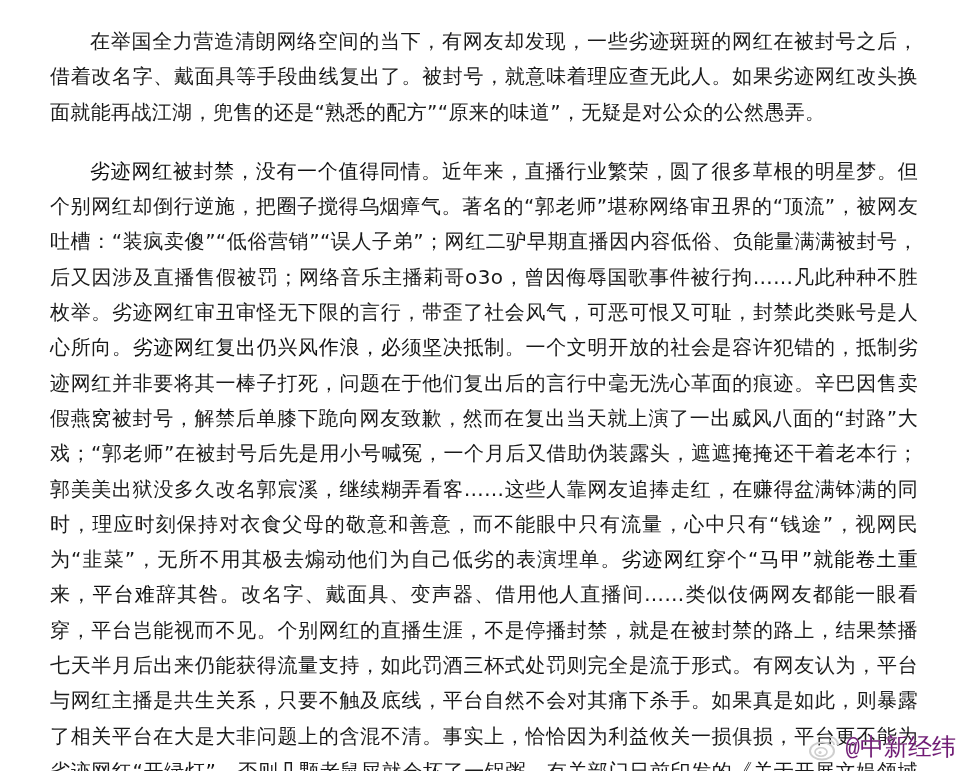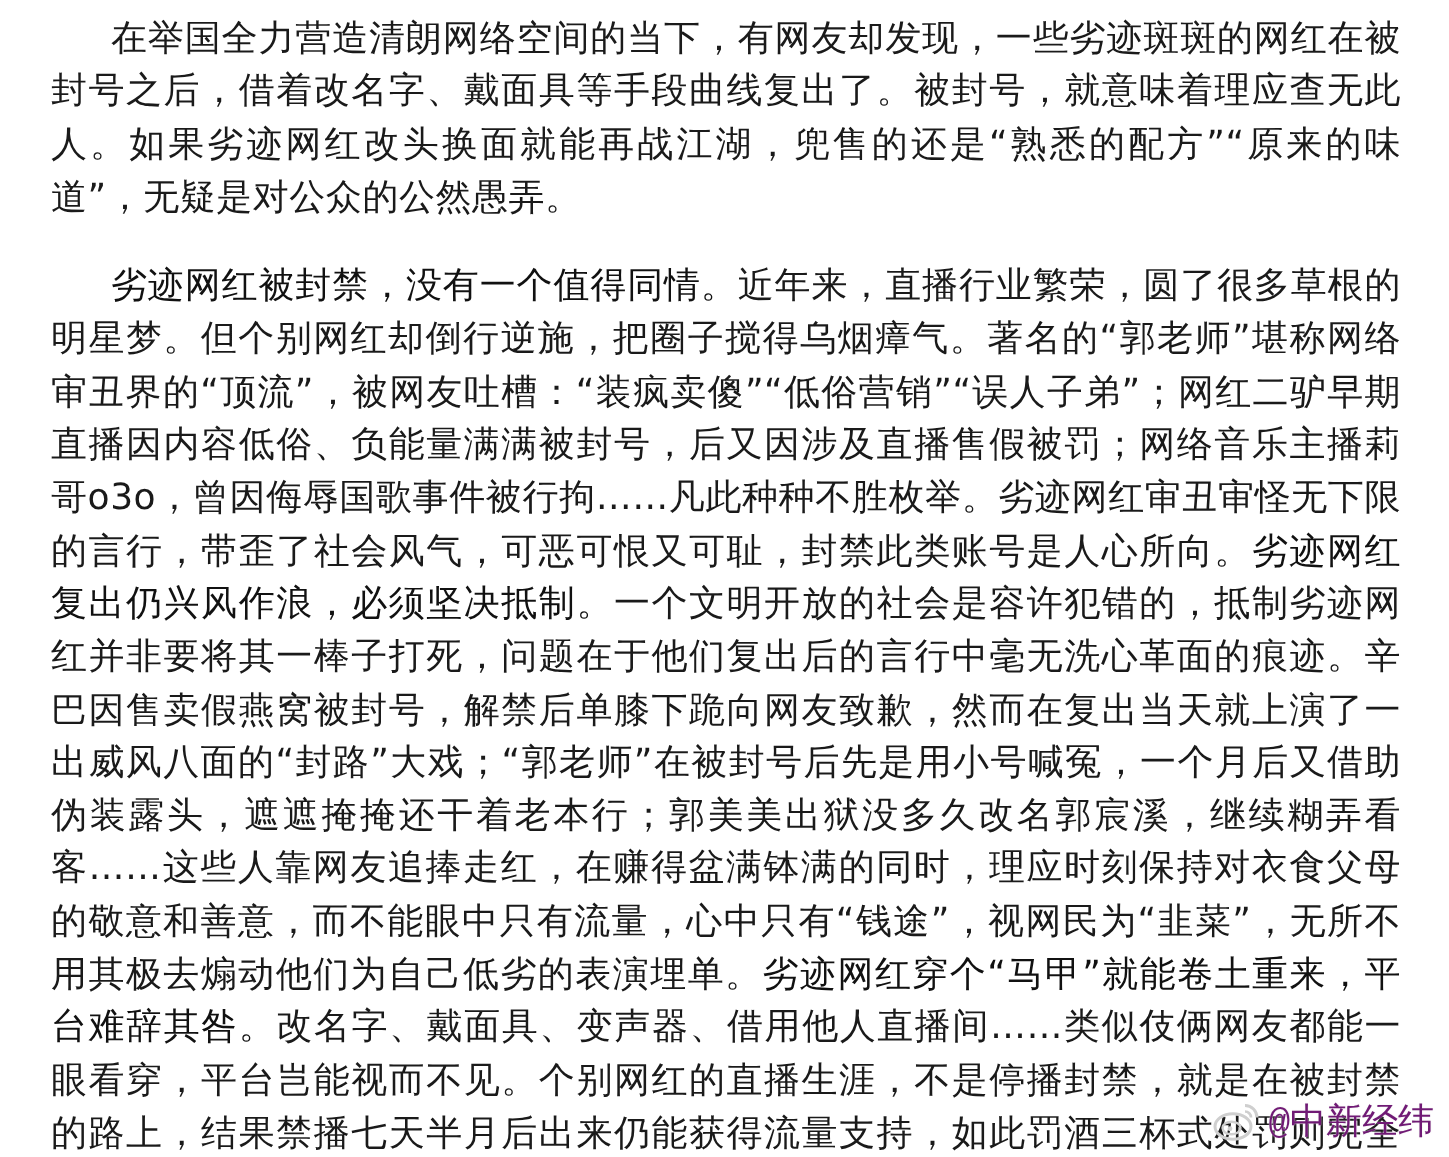--- a/index.html
+++ b/index.html
@@ -15,22 +15,22 @@
       font-family: "DejaVu Sans", "Liberation Sans", sans-serif;
       color: #1a1a1a;
     }
     .article {
       position: absolute;
       left: 34px;
       top: 8px;
       width: 900px;
     }
     .para {
-      margin: 0;
-      font-size: 24px;
+      margin: 16px;
+      font-size: 20px;
       line-height: 35.3px;
       text-indent: 40px;
       text-align: justify;
       letter-spacing: 0.35px;
     }
     .para + .para {
       margin-top: 24px;
     }
     .bold {
       font-weight: normal;

